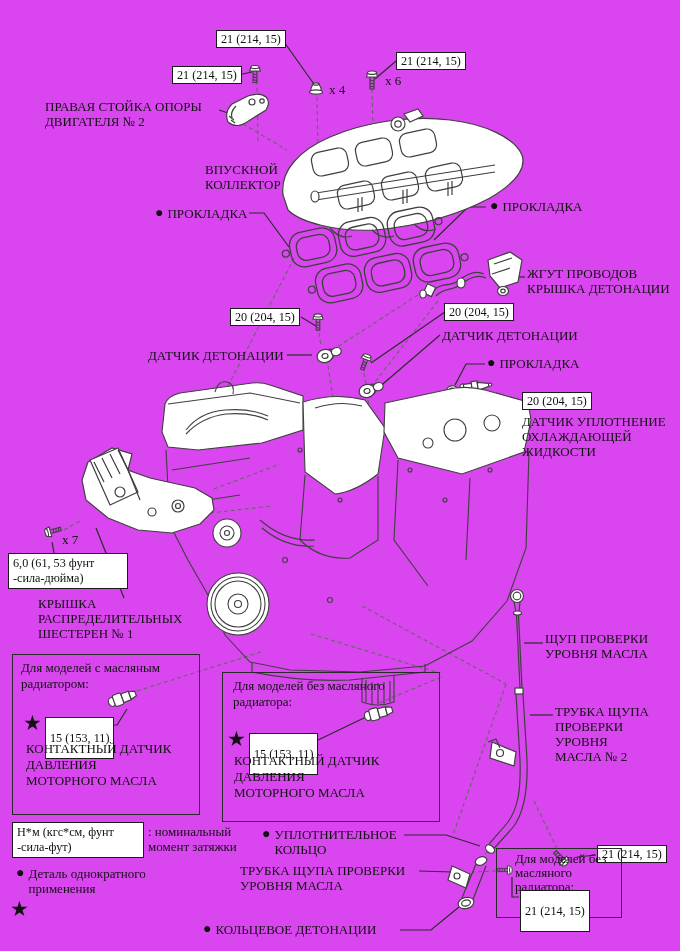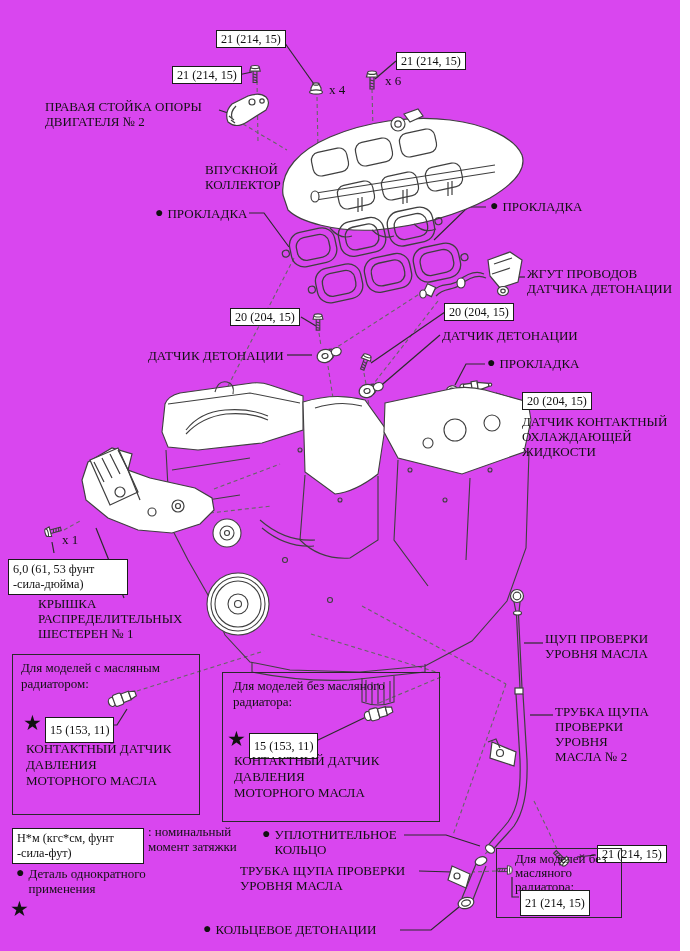--- a/index.html
+++ b/index.html
@@ -3,28 +3,28 @@
 <meta charset="utf-8">
 <style>
   html,body{margin:0;padding:0;background:#ffffff;}
   .stage{position:relative;width:680px;height:951px;background:#d946ef;overflow:hidden;
          font-family:Liberation Serif, serif;color:#111;}
   svg{position:absolute;left:0;top:0;z-index:1;}
   .layer{position:absolute;left:0;top:0;width:690px;height:951px;z-index:2;}
   .lbl{position:absolute;font-size:13px;line-height:15px;white-space:pre-line;color:#111;}
   .tq{position:absolute;border:1.6px solid #1a1a1a;background:#fff;font-size:12.2px;
       line-height:16px;padding:0 4px;white-space:nowrap;}
-  .tq-multi{white-space:pre-line;line-height:15px;padding:2px 4px;margin-top:6px;}
+  .tq-multi{white-space:pre-line;line-height:15px;padding:2px 4px;}
   .row{position:absolute;display:flex;align-items:flex-start;gap:4px;}
   .bullet{font-size:14px;line-height:14px;position:relative;top:0;}
   .star{font-size:21px;line-height:16px;position:relative;top:-2px;}
   .vbox{position:absolute;border:1.5px solid #2a2a2a;background:transparent;}
   .vtitle{position:absolute;font-size:13px;line-height:16px;white-space:pre-line;}
   .reltq{position:relative;border:1.6px solid #1a1a1a;background:#fff;font-size:12.2px;
-         line-height:16px;padding:4px 4px;white-space:nowrap;display:inline-block;}
+         line-height:16px;padding:12px 4px;white-space:nowrap;display:inline-block;}
 </style>
 </head>
 <body>
 
 <div class="stage">
 
 <svg width="690" height="951" viewBox="0 0 690 951">
   <defs>
     <g id="boltv" stroke="#3f3f3f" stroke-width="1.2" fill="#fff">
       <path d="M-4.5,-7 L4.5,-7 L5.5,-3 L-5.5,-3 Z"></path>
@@ -283,37 +283,37 @@
   <div class="row" style="left:155px;top:206px">
     <span class="bullet">●</span>
     <span class="lbl" style="position:relative">ПРОКЛАДКА</span>
   </div>
   <div class="row" style="left:490px;top:199px">
     <span class="bullet">●</span>
     <span class="lbl" style="position:relative">ПРОКЛАДКА</span>
   </div>
 
   <div class="lbl" style="left:527px;top:266px">ЖГУТ ПРОВОДОВ
-ДАТЧИКА ДЕТОНАЦИИ</div>
+КРЫШКА ДЕТОНАЦИИ</div>
 
   <div class="tq" style="left:230px;top:308px">20 (204, 15)</div>
   <div class="lbl" style="left:148px;top:348px">ДАТЧИК ДЕТОНАЦИИ</div>
   <div class="tq" style="left:444px;top:303px">20 (204, 15)</div>
   <div class="lbl" style="left:442px;top:328px">ДАТЧИК ДЕТОНАЦИИ</div>
 
   <div class="row" style="left:487px;top:356px">
     <span class="bullet">●</span>
     <span class="lbl" style="position:relative">ПРОКЛАДКА</span>
   </div>
   <div class="tq" style="left:522px;top:392px">20 (204, 15)</div>
-  <div class="lbl" style="left:522px;top:414px">ДАТЧИК КОНТАКТНЫЙ
+  <div class="lbl" style="left:522px;top:414px">ДАТЧИК УПЛОТНЕНИЕ
 ОХЛАЖДАЮЩЕЙ
 ЖИДКОСТИ</div>
 
-  <div class="lbl" style="left:62px;top:532px">x 1</div>
+  <div class="lbl" style="left:62px;top:532px">x 7</div>
   <div class="tq tq-multi" style="left:8px;top:553px;width:110px">6,0 (61, 53 фунт
 -сила-дюйма)</div>
   <div class="lbl" style="left:38px;top:596px">КРЫШКА
 РАСПРЕДЕЛИТЕЛЬНЫХ
 ШЕСТЕРЕН № 1</div>
 
   <div class="vbox" style="left:12px;top:654px;width:186px;height:159px">
     <div class="vtitle" style="left:8px;top:5px">Для моделей с масляным
 радиатором:</div>
     <span class="star" style="position:absolute;left:10px;top:60px">★</span>

